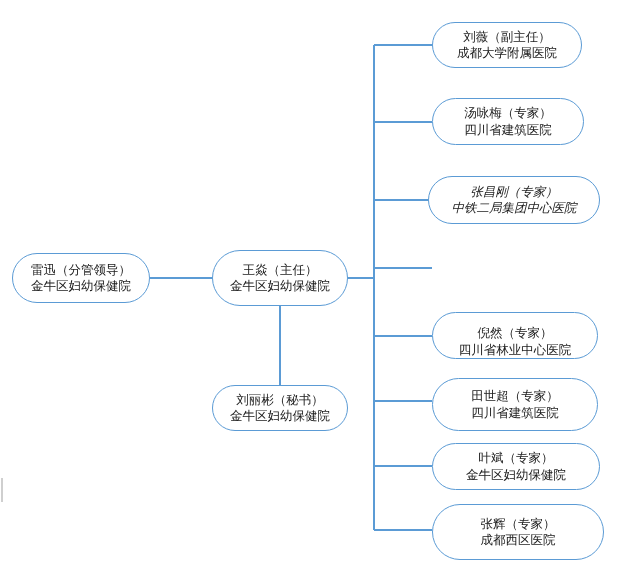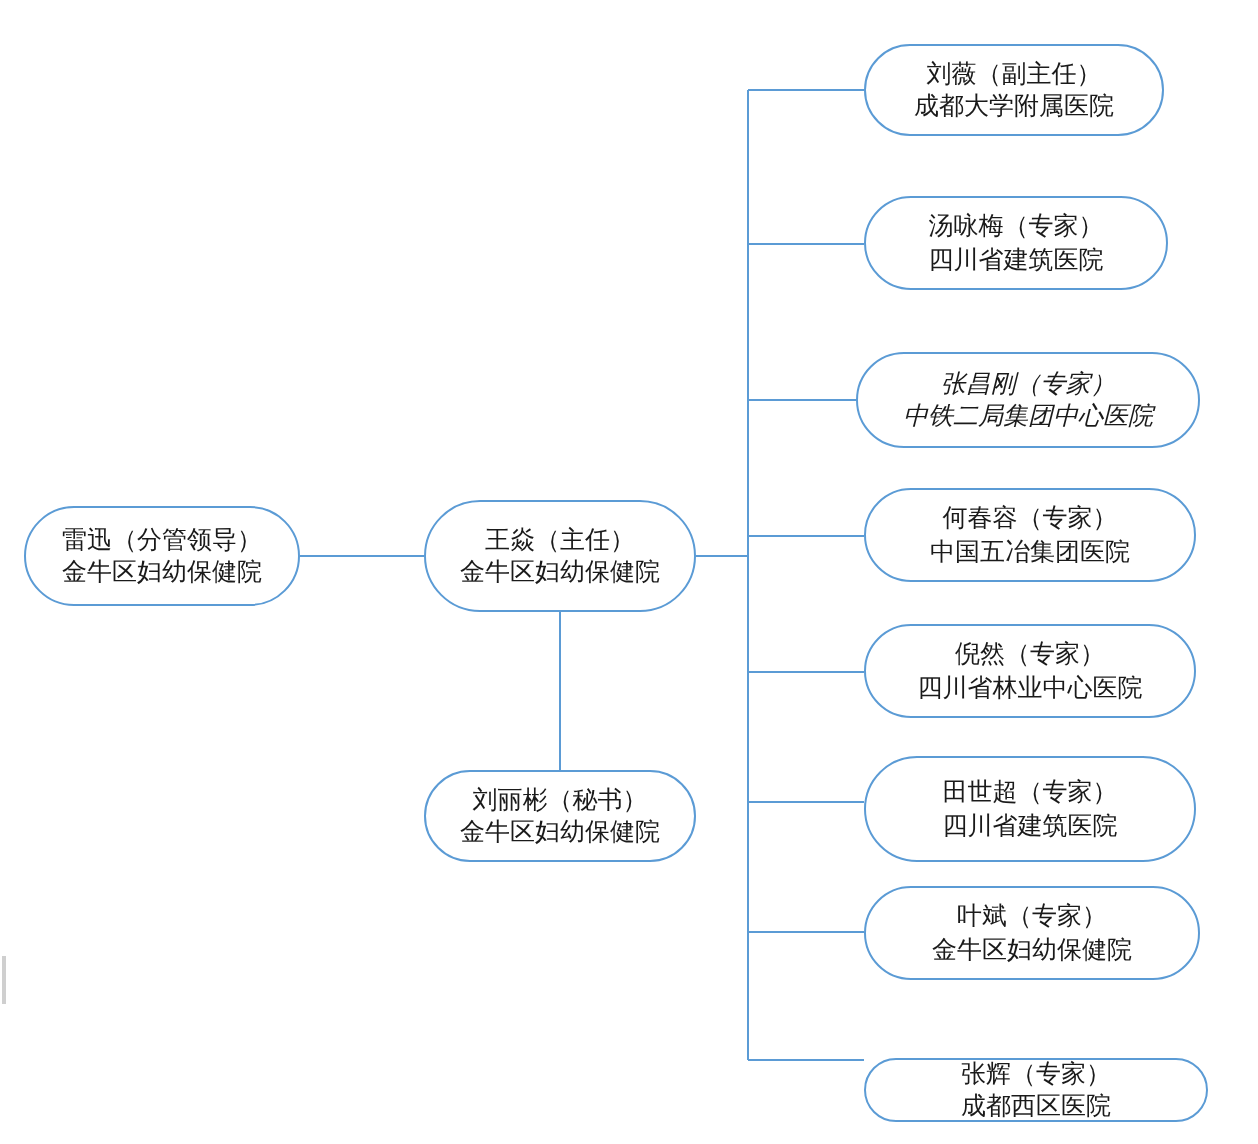--- a/index.html
+++ b/index.html
@@ -98,40 +98,36 @@
   <div class="node" style="left:432px; top:98px; width:152px; height:47px;">
     <span class="ln1">汤咏梅（专家）</span>
     <span class="ln2">四川省建筑医院</span>
   </div>
 
   <div class="node" style="left:428px; top:176px; width:172px; height:48px;font-style:italic;">
     <span class="ln1">张昌刚（专家）</span>
     <span class="ln2">中铁二局集团中心医院</span>
   </div>
 
-  <div class="node" style="left:432px; top:244px; width:166px; height:47px;">
-    <span class="ln1">何春容（专家）</span>
-    <span class="ln2">中国五冶集团医院</span>
-  </div>
 
-  <div class="node" style="left:432px; top:312px; width:166px; height:47px;">
+  <div class="node" style="left:432px; top:312px; width:166px; height:47px;justify-content:flex-end;">
     <span class="ln1">倪然（专家）</span>
     <span class="ln2">四川省林业中心医院</span>
   </div>
 
   <div class="node" style="left:432px; top:378px; width:166px; height:53px;">
     <span class="ln1">田世超（专家）</span>
     <span class="ln2">四川省建筑医院</span>
   </div>
 
   <div class="node" style="left:432px; top:443px; width:168px; height:47px;">
     <span class="ln1">叶斌（专家）</span>
     <span class="ln2">金牛区妇幼保健院</span>
   </div>
 
-  <div class="node" style="left:432px; top:529px; width:172px; height:32px;">
+  <div class="node" style="left:432px; top:504px; width:172px; height:56px;">
     <span class="ln1">张辉（专家）</span>
     <span class="ln2">成都西区医院</span>
   </div>
 
   <div class="edge-artifact" style="left:1px; top:478px; width:2px; height:24px;"></div>
 
 </div>
 
 </body></html>

